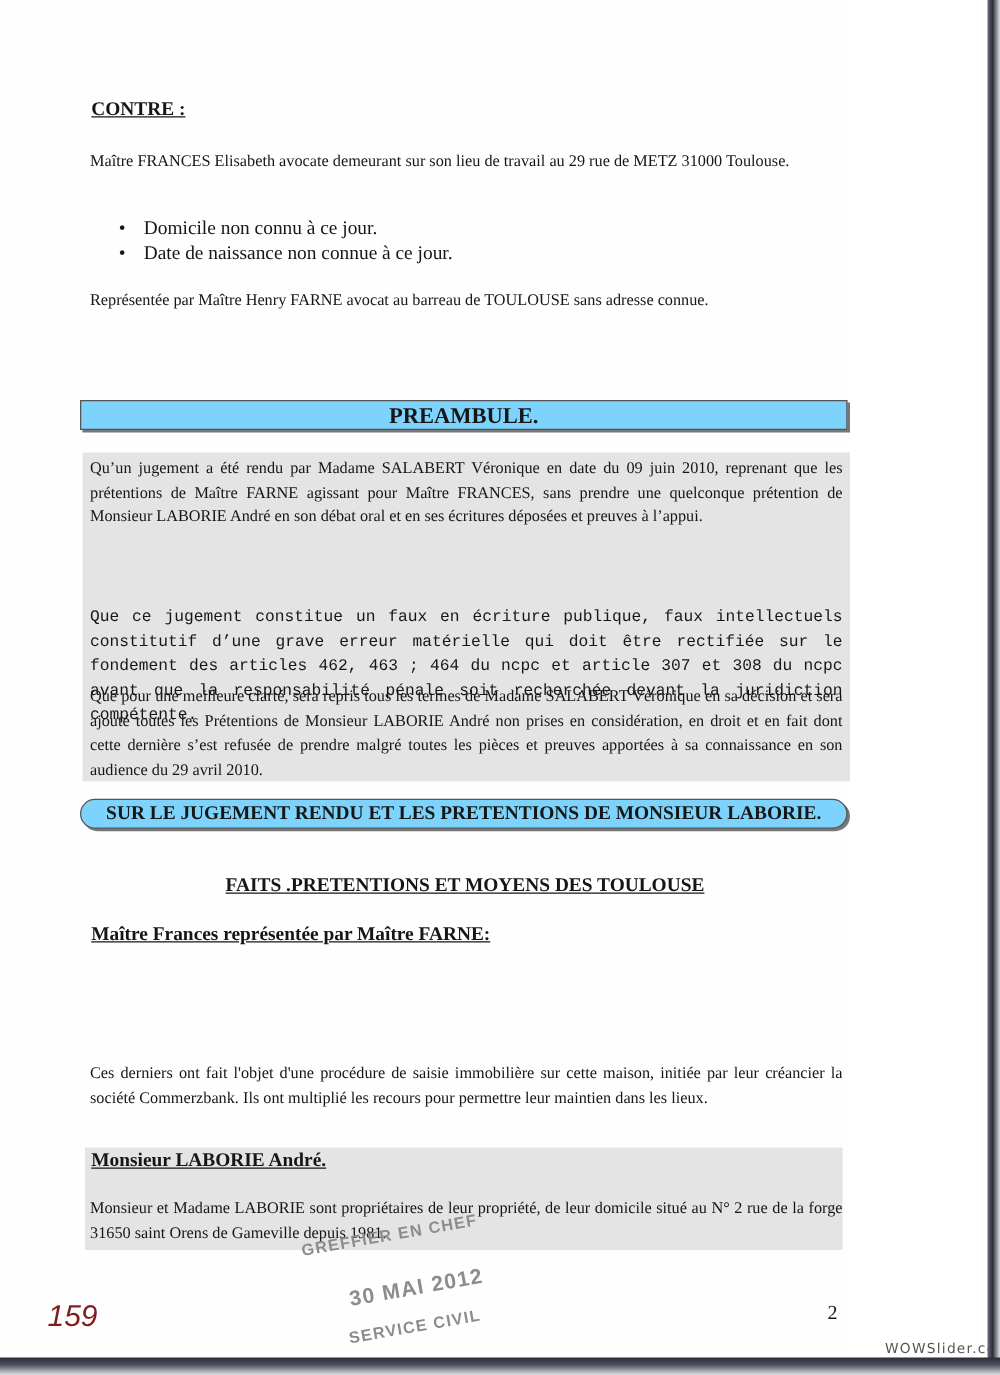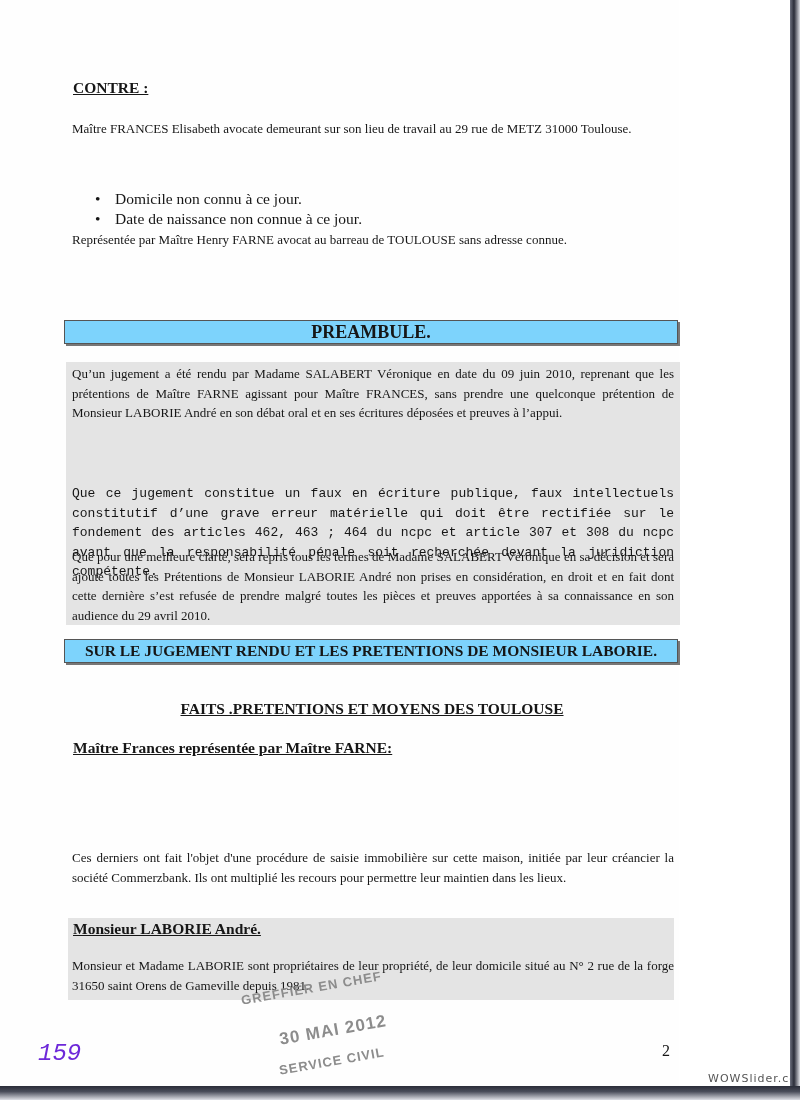--- a/index.html
+++ b/index.html
@@ -28,48 +28,48 @@
     position: absolute; left: 64px; width: 614px; height: 24px;
     background: #7dd3fc; border: 1px solid #555; box-sizing: border-box;
     box-shadow: 2px 2px 0 #777;
     text-align: center; font-weight: bold; line-height: 22px;
   }
   .shade { position: absolute; background: #e4e4e4; }
   ul.bullets { margin: 0; padding: 0; list-style: none; }
   ul.bullets li { position: relative; padding-left: 20px; font-size: 15.5px; line-height: 19.5px; }
   ul.bullets li::before { content: "\2022"; position: absolute; left: 0; }
   .stamp { color: #8c8c8c; font-family: "Liberation Sans", sans-serif; font-weight: bold; letter-spacing: 1px; }
-  .handwritten { font-family: Liberation Mono, monospace; font-size: 24px; color: #6d28d9; font-style: italic; }
+  .handwritten { font-family: Liberation Sans, sans-serif; font-size: 24px; color: #7f1d1d; font-style: italic; }
   .watermark { font-family: "DejaVu Sans", sans-serif; font-size: 11px; color: #555; letter-spacing: 1px; }
 </style>
 </head>
 <body>
 
 <div class="page">
 
   <div class="abs heading-u" style="left:73px; top:79px;">CONTRE :</div>
 
   <div class="abs txt" style="left:72px; top:119px; width:602px;">Maître FRANCES Elisabeth avocate demeurant sur son lieu de travail au 29 rue de METZ 31000 Toulouse.</div>
 
-  <ul class="abs bullets" style="left:95px; top:173px; width:560px;margin-top:16px;">
+  <ul class="abs bullets" style="left:95px; top:173px; width:560px;">
     <li>Domicile non connu à ce jour.</li>
     <li>Date de naissance non connue à ce jour.</li>
   </ul>
 
   <div class="abs txt" style="left:72px; top:230px; width:602px;">Représentée par Maître Henry FARNE avocat au barreau de TOULOUSE sans adresse connue.</div>
 
   <div class="banner" style="top:320px; font-size:18px;">PREAMBULE.</div>
 
   <div class="shade" style="left:66px; top:362px; width:614px; height:263px;"></div>
 
   <div class="abs txt" style="left:72px; top:364px; width:602px;">Qu’un jugement a été rendu par Madame SALABERT Véronique en date du 09 juin 2010, reprenant que les prétentions de Maître FARNE agissant pour Maître FRANCES, sans prendre une quelconque prétention de Monsieur LABORIE André en son débat oral et en ses écritures déposées et preuves à l’appui.</div>
   <div class="abs txt" style="left:72px; top:484px; width:602px;font-family:Liberation Mono, monospace;">Que ce jugement constitue un faux en écriture publique, faux intellectuels constitutif d’une grave erreur matérielle qui doit être rectifiée sur le fondement des articles 462, 463 ; 464 du ncpc et article 307 et 308 du ncpc avant que la responsabilité pénale soit recherchée devant la juridiction compétente.</div>
   <div class="abs txt" style="left:72px; top:547px; width:602px;">Que pour une meilleure clarté, sera repris tous les termes de Madame SALABERT Véronique en sa décision et sera ajouté toutes les Prétentions de Monsieur LABORIE André non prises en considération, en droit et en fait dont cette dernière s’est refusée de prendre malgré toutes les pièces et preuves apportées à sa connaissance en son audience du 29 avril 2010.</div>
 
-  <div class="banner" style="top:639px; font-size:15.5px;">SUR LE JUGEMENT RENDU ET LES PRETENTIONS DE MONSIEUR LABORIE.</div>
+  <div class="banner" style="top:639px; font-size:15.5px;border-radius:12px;">SUR LE JUGEMENT RENDU ET LES PRETENTIONS DE MONSIEUR LABORIE.</div>
 
   <div class="abs heading-u" style="left:0; width:744px; top:700px; text-align:center;">FAITS .PRETENTIONS ET MOYENS DES TOULOUSE</div>
 
   <div class="abs heading-u" style="left:73px; top:739px;">Maître Frances représentée par Maître FARNE:</div>
 
   <div class="abs txt" style="left:72px; top:848px; width:602px;">Ces derniers ont fait l'objet d'une procédure de saisie immobilière sur cette maison, initiée par leur créancier la société Commerzbank. Ils ont multiplié les recours pour permettre leur maintien dans les lieux.</div>
 
   <div class="shade" style="left:68px; top:918px; width:606px; height:82px;"></div>
 
   <div class="abs heading-u" style="left:73px; top:920px;">Monsieur LABORIE André.</div>

